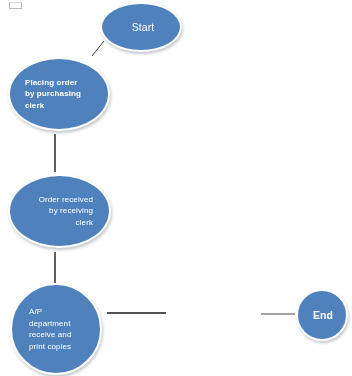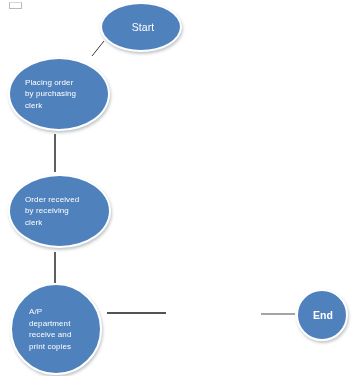--- a/index.html
+++ b/index.html
@@ -56,24 +56,24 @@
   }
   .node.lefted .label {
     text-align: left;
   }
 
   
   #node-start        { left: 100px; top:   2px; width:  82px; height:  50px; }
   #node-start .label { padding-left: 4px; }
 
   #node-placing      { left:   8px; top:  57px; width: 102px; height:  74px; }
-  #node-placing .label      { padding-left: 15px; padding-right: 8px; }
+  #node-placing .label      { padding-left: 15px; padding-right: 8px; font-weight: bold; }
 
   #node-order        { left:   8px; top: 174px; width: 103px; height:  74px; }
-  #node-order .label        { padding-left: 15px; padding-right: 8px; }
+  #node-order .label        { padding-left: 15px; padding-right: 16px; text-align: right; }
 
   #node-ap           { left:  10px; top: 283px; width:  92px; height:  92px; }
   #node-ap .label           { padding-left: 17px; padding-right: 24px; }
 
   #node-check        { left: 168px; top: 288px; width:  90px; height:  58px; }
   #node-check .label        { padding-left: 15px; padding-right: 8px; }
 
   #node-end          { left: 296px; top: 289px; width:  52px; height:  52px; font-weight: bold; }
   #node-end .label          { padding-left: 2px; }
 

